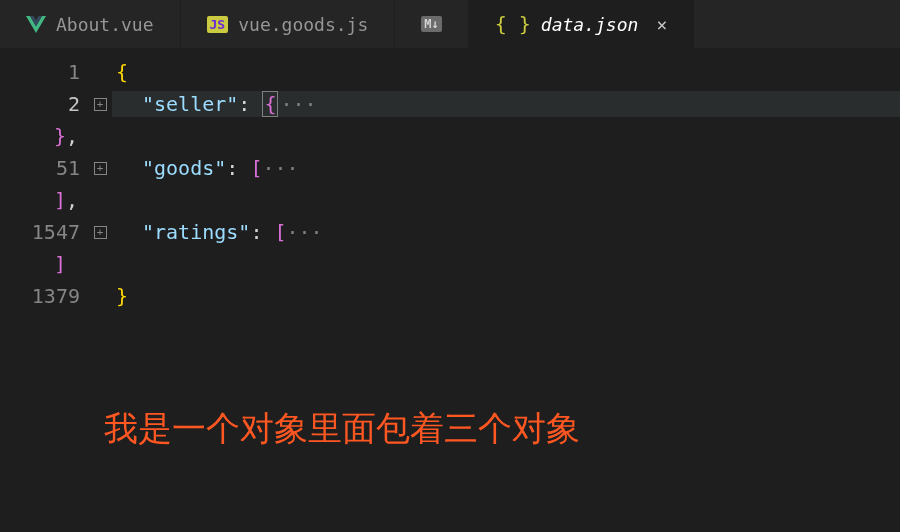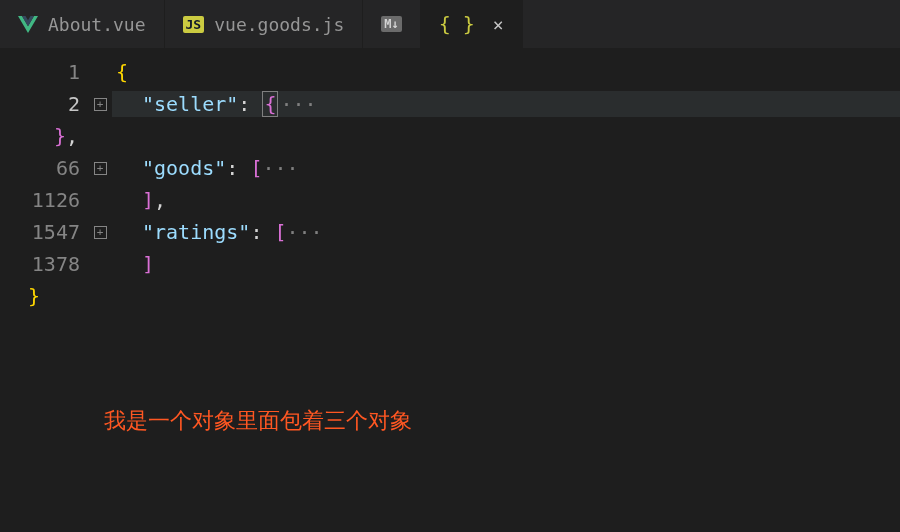--- a/index.html
+++ b/index.html
@@ -16,41 +16,41 @@
     }
     .tab-bar {
       display: flex;
       background: #252526;
       height: 48px;
       align-items: stretch;
     }
     .tab {
       display: flex;
       align-items: center;
-      padding: 0 18px;
+      padding: 0 26px;
       color: #969696;
       font-size: 18px;
       gap: 10px;
       border-right: 1px solid #1e1e1e;
       cursor: pointer;
       white-space: nowrap;
     }
     .tab.active {
       background: #1e1e1e;
       color: #ffffff;
       font-style: italic;
     }
     .tab-icon {
       display: flex;
       align-items: center;
       justify-content: center;
     }
     .js-badge {
       background: #cbcb41;
-      color: #0f172a;
+      color: #6d28d9;
       font-weight: bold;
       font-size: 13px;
       padding: 1px 3px;
       border-radius: 2px;
       font-style: normal;
     }
     .md-badge {
       background: #6b6b6b;
       color: #d4d4d4;
       font-weight: bold;
@@ -123,21 +123,21 @@
     .tok-brace-purple { color: #da70d6; }
     .tok-key { color: #9cdcfe; }
     .tok-punc { color: #d4d4d4; }
     .tok-fold { color: #808080; }
     .indent { display: inline-block; width: 26px; }
     .annotation {
       position: absolute;
       top: 406px;
       left: 104px;
       color: #ff5722;
-      font-size: 22px;
+      font-size: 34px;
       font-family: "PingFang SC", "Microsoft YaHei", sans-serif;
     }
     .cursor-box {
       border: 1px solid #7f7f7f;
       padding: 0 1px;
       margin-right: 2px;
     }
   </style>
 </head>
 <body>
@@ -154,20 +154,21 @@
   </div>
   <div class="tab">
     <span class="tab-icon js-badge">JS</span>
     <span>vue.goods.js</span>
   </div>
   <div class="tab">
     <span class="tab-icon md-badge">M↓</span>
   </div>
   <div class="tab active">
     <span class="tab-icon json-braces">{ }</span>
+    <span>data.json</span>
     <span class="tab-close">×</span>
   </div>
 </div>
 
 <div class="editor" id="editor">
     <div class="line">
       <div class="gutter">1</div>
       <div class="fold-col"></div>
       <div class="code"><span class="tok-brace">{</span></div>
     </div>
@@ -176,42 +177,41 @@
       <div class="fold-col">
         <div class="fold-box">+</div>
       </div>
       <div class="code current-bg"><span class="indent"></span><span class="tok-key">"seller"</span><span class="tok-punc">: </span><span class="tok-brace-purple cursor-box">{</span><span class="tok-fold">···</span></div>
     </div>
     <div class="line">
       <div class="fold-col"></div>
       <div class="code"><span class="indent"></span><span class="tok-brace-purple">}</span><span class="tok-punc">,</span></div>
     </div>
     <div class="line">
-      <div class="gutter">66</div>
+      <div class="gutter">51</div>
       <div class="fold-col">
         <div class="fold-box">+</div>
       </div>
       <div class="code"><span class="indent"></span><span class="tok-key">"goods"</span><span class="tok-punc">: </span><span class="tok-brace-purple">[</span><span class="tok-fold">···</span></div>
     </div>
     <div class="line">
-      <div class="gutter">1126</div>
       <div class="fold-col"></div>
       <div class="code"><span class="indent"></span><span class="tok-brace-purple">]</span><span class="tok-punc">,</span></div>
     </div>
     <div class="line">
       <div class="gutter">1547</div>
       <div class="fold-col">
         <div class="fold-box">+</div>
       </div>
       <div class="code"><span class="indent"></span><span class="tok-key">"ratings"</span><span class="tok-punc">: </span><span class="tok-brace-purple">[</span><span class="tok-fold">···</span></div>
     </div>
     <div class="line">
-      <div class="gutter">1378</div>
       <div class="fold-col"></div>
       <div class="code"><span class="indent"></span><span class="tok-brace-purple">]</span></div>
     </div>
     <div class="line">
+      <div class="gutter">1379</div>
       <div class="fold-col"></div>
       <div class="code"><span class="tok-brace">}</span></div>
     </div>
   </div>
 
 <div class="annotation">我是一个对象里面包着三个对象</div>
 
 </body></html>

